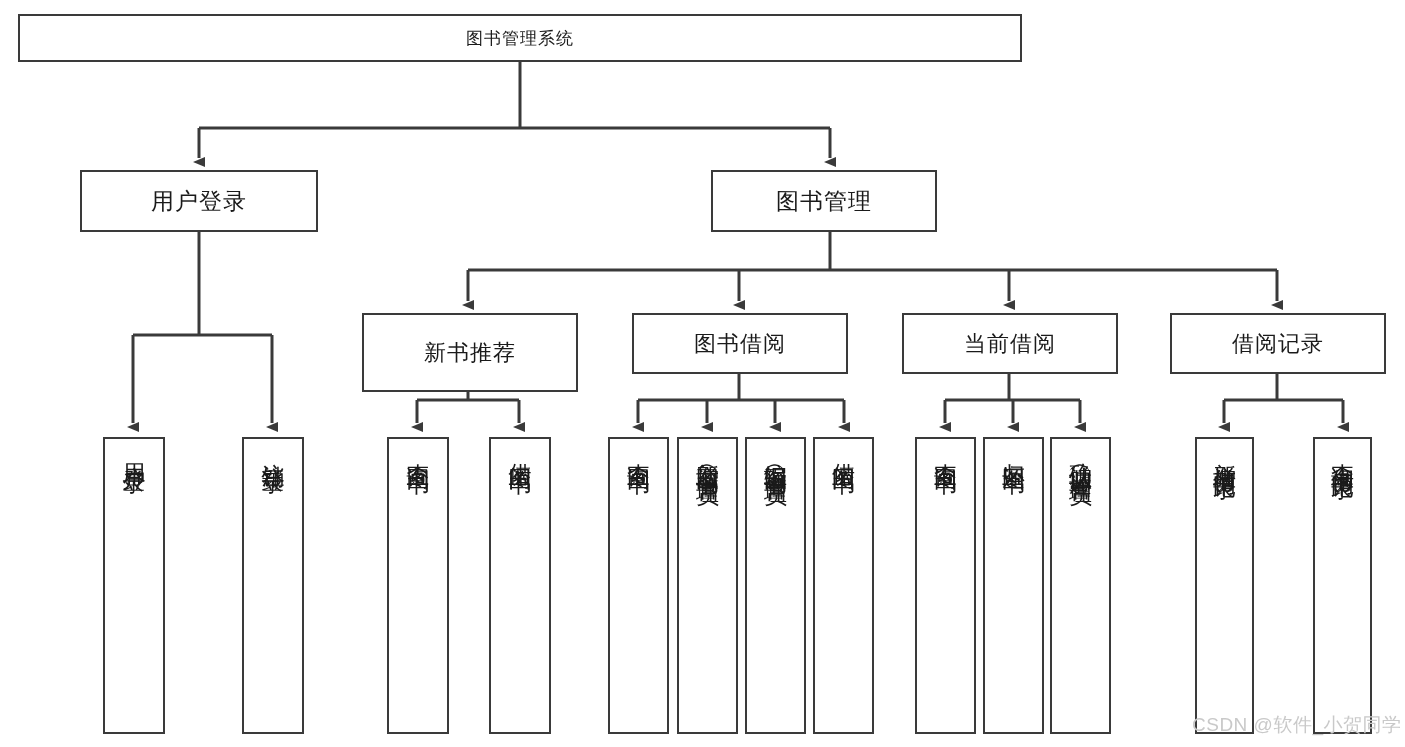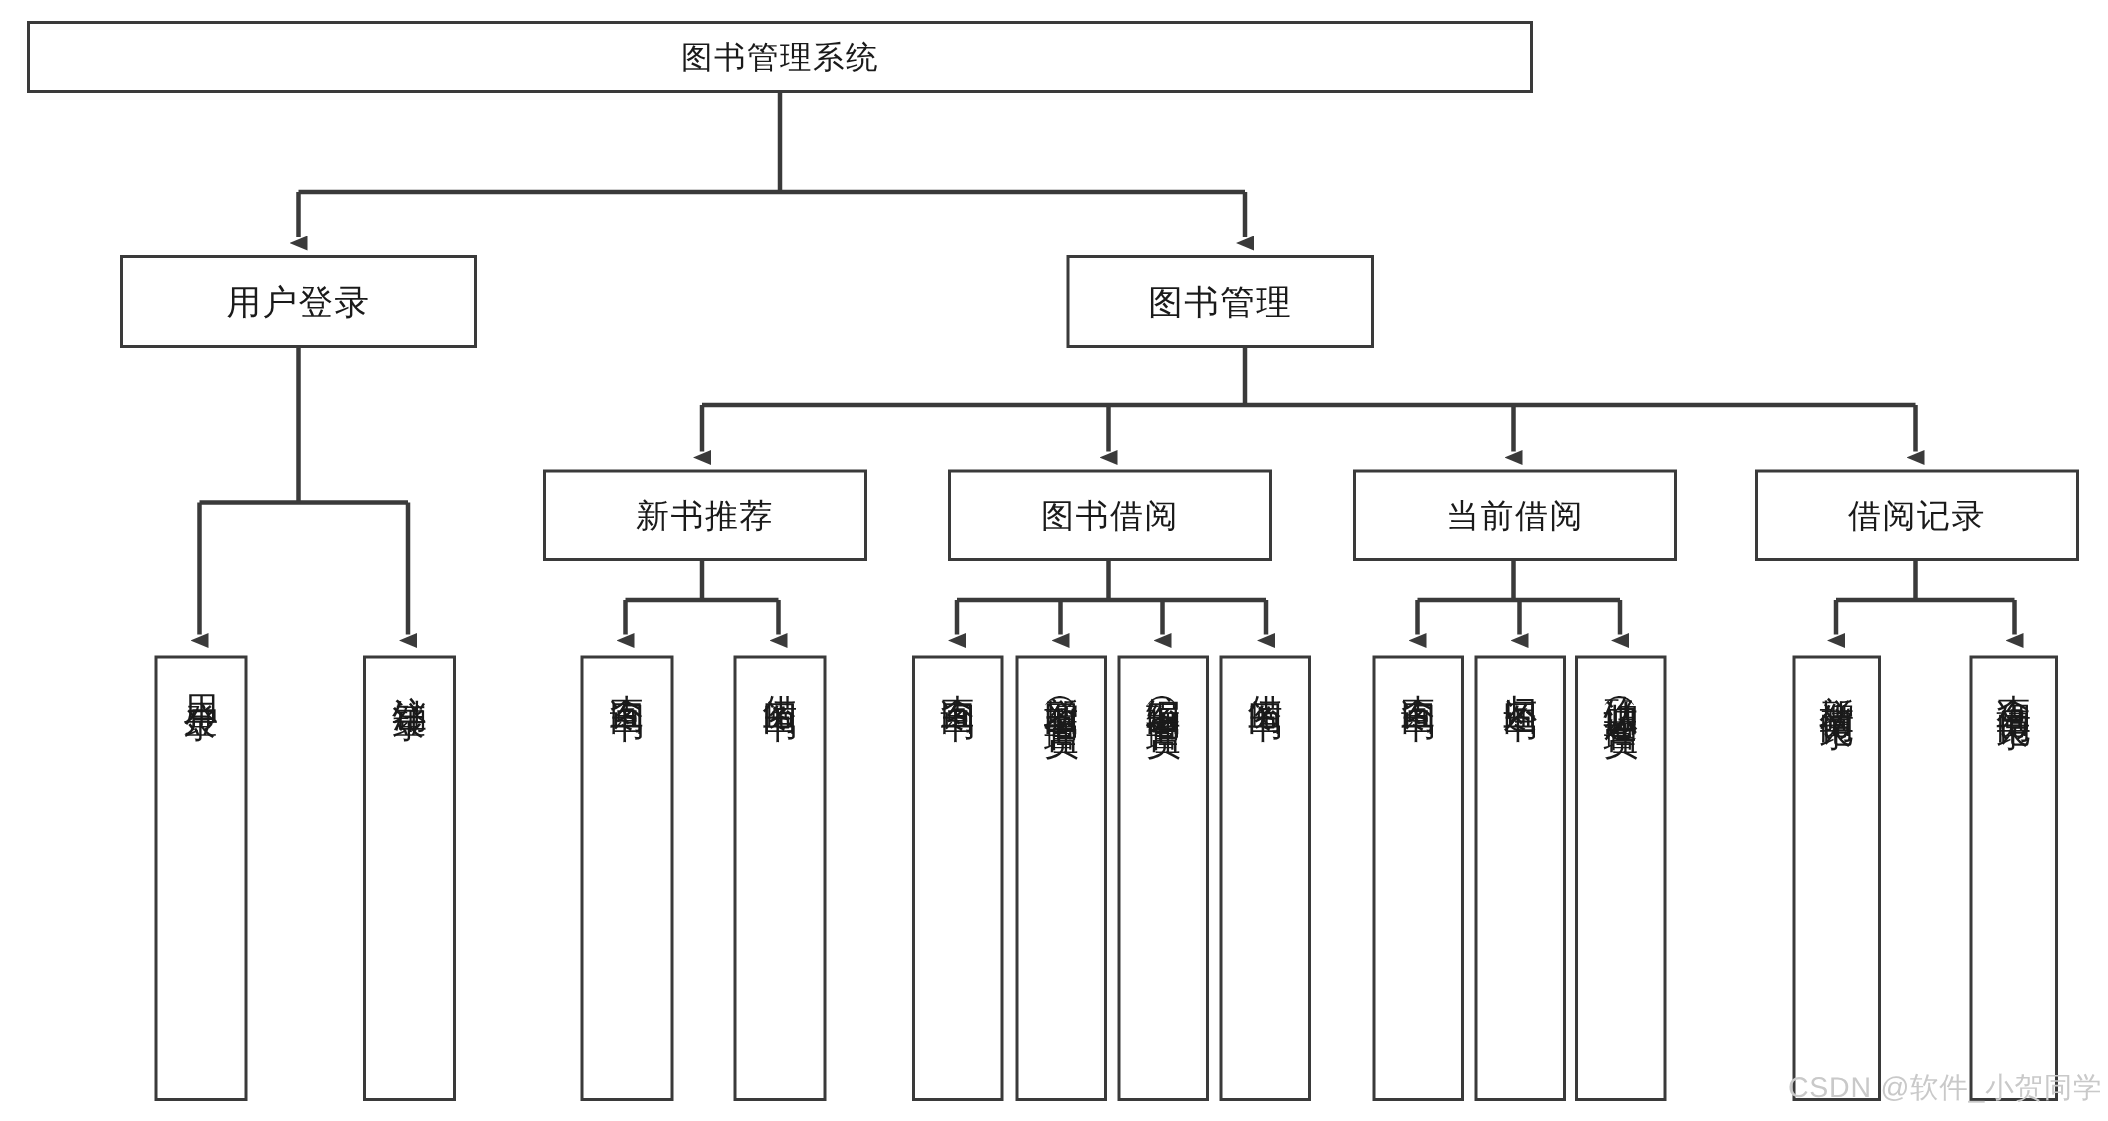--- a/index.html
+++ b/index.html
@@ -28,21 +28,21 @@
     align-items:center;
     justify-content:center;
     color:#1a1a1a;
     z-index:2;
   }
   .node-h{
     font-size:23px;
     letter-spacing:1px;
     white-space:nowrap;
   }
-  .node.root{font-size:21px;}
+  .node.root{font-size:17px;}
   .node.l2{font-size:23px;}
   .node.l3{font-size:22px;}
   .node.leaf{
     font-size:23px;
     writing-mode:vertical-rl;
     text-orientation:upright;
     letter-spacing:3px;
     padding-top:6px;
     justify-content:flex-start;
     align-items:center;
@@ -118,25 +118,25 @@
     </g>
   </svg>
 
   <div class="node root node-h" style="left:18px;top:14px;width:1004px;height:48px;">
     <span class="lbl">图书管理系统</span>
   </div>
 
   <div class="node l2 node-h" style="left:80px;top:170px;width:238px;height:62px;">
     <span class="lbl">用户登录</span>
   </div>
-  <div class="node l2 node-h" style="left:711px;top:170px;width:205px;height:62px;">
+  <div class="node l2 node-h" style="left:711px;top:170px;width:226px;height:62px;">
     <span class="lbl">图书管理</span>
   </div>
 
-  <div class="node l3 node-h" style="left:362px;top:313px;width:216px;height:61px;">
+  <div class="node l3 node-h" style="left:362px;top:313px;width:216px;height:79px;">
     <span class="lbl">新书推荐</span>
   </div>
   <div class="node l3 node-h" style="left:632px;top:313px;width:216px;height:61px;font-family:Liberation Mono, monospace;">
     <span class="lbl">图书借阅</span>
   </div>
   <div class="node l3 node-h" style="left:1170px;top:313px;width:216px;height:61px;">
     <span class="lbl">借阅记录</span>
   </div>
   <div class="node l3 node-h" style="left:902px;top:313px;width:216px;height:61px;">
     <span class="lbl">当前借阅</span>

